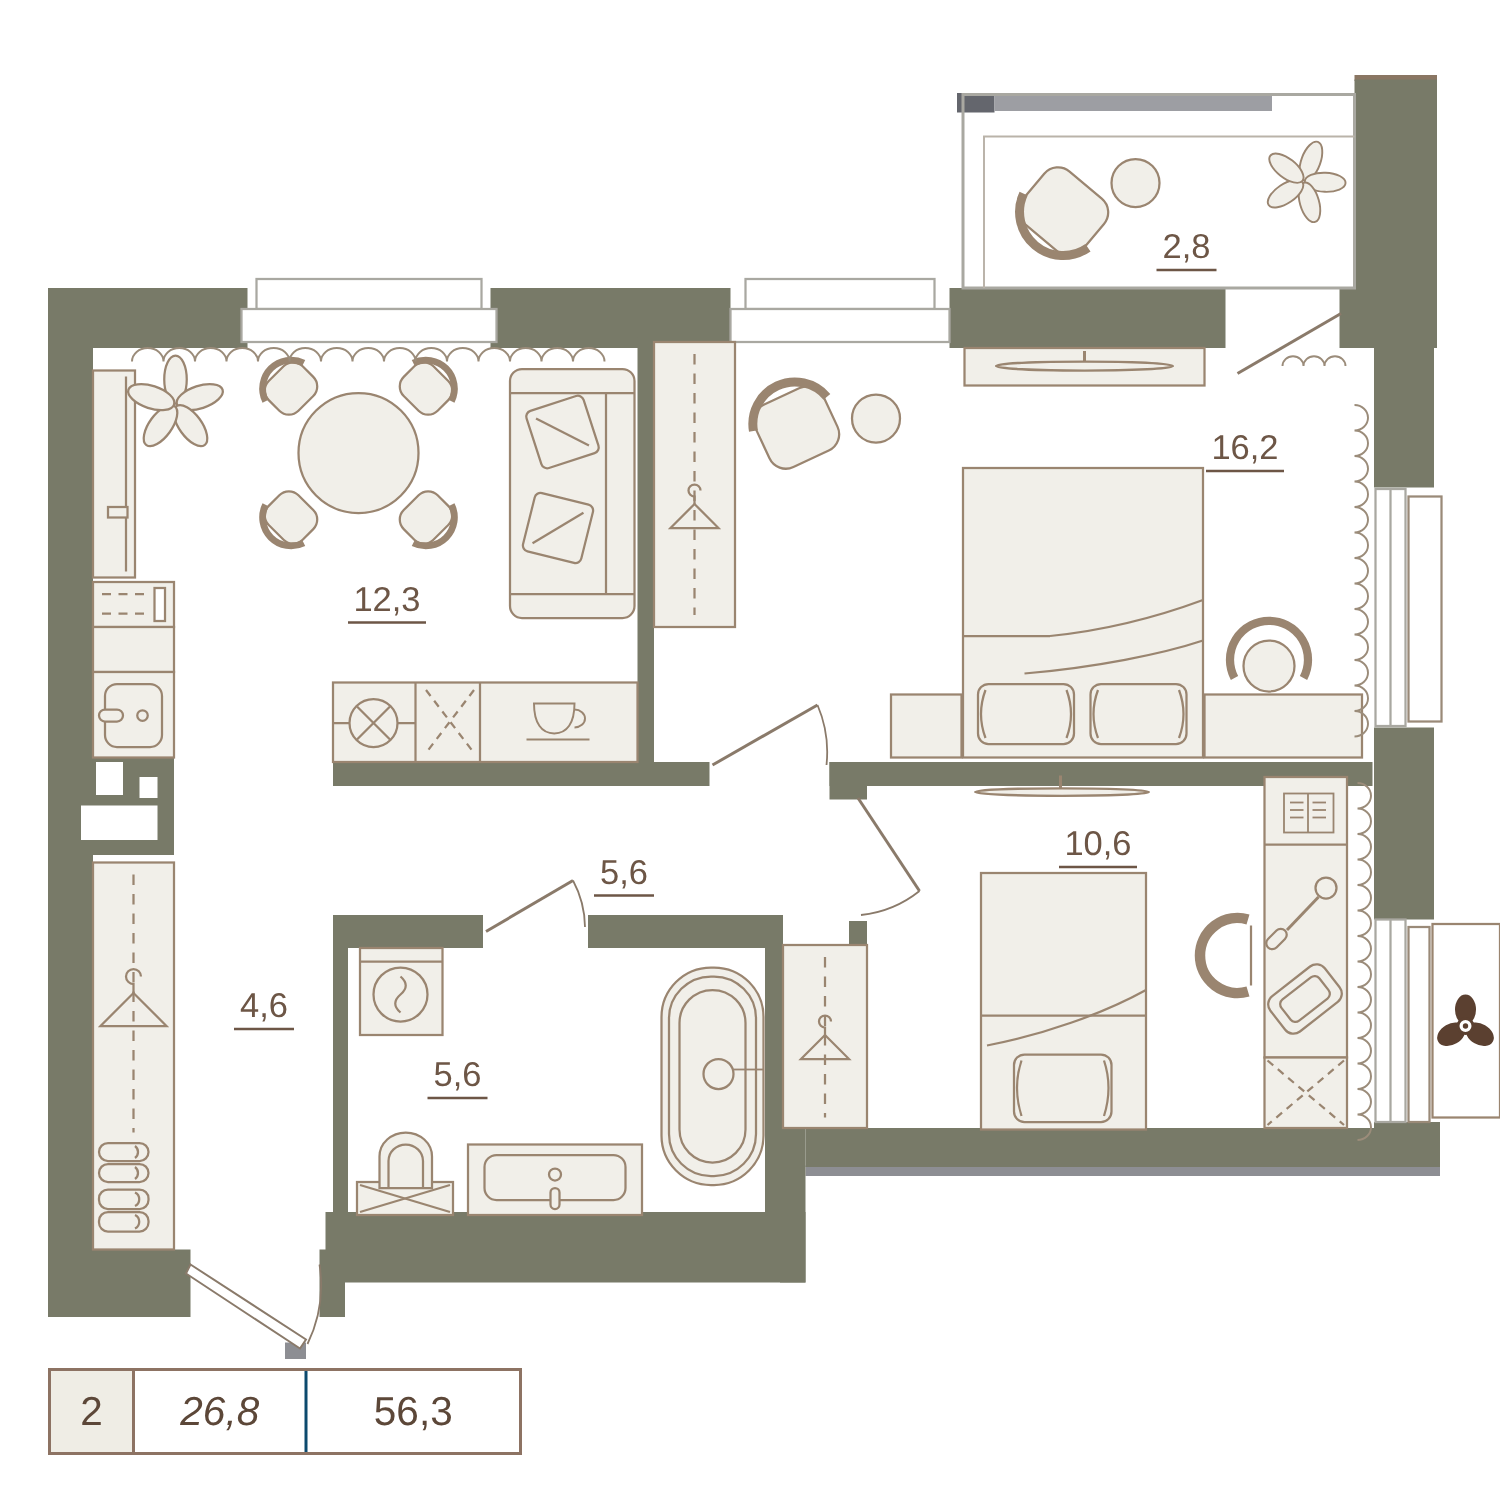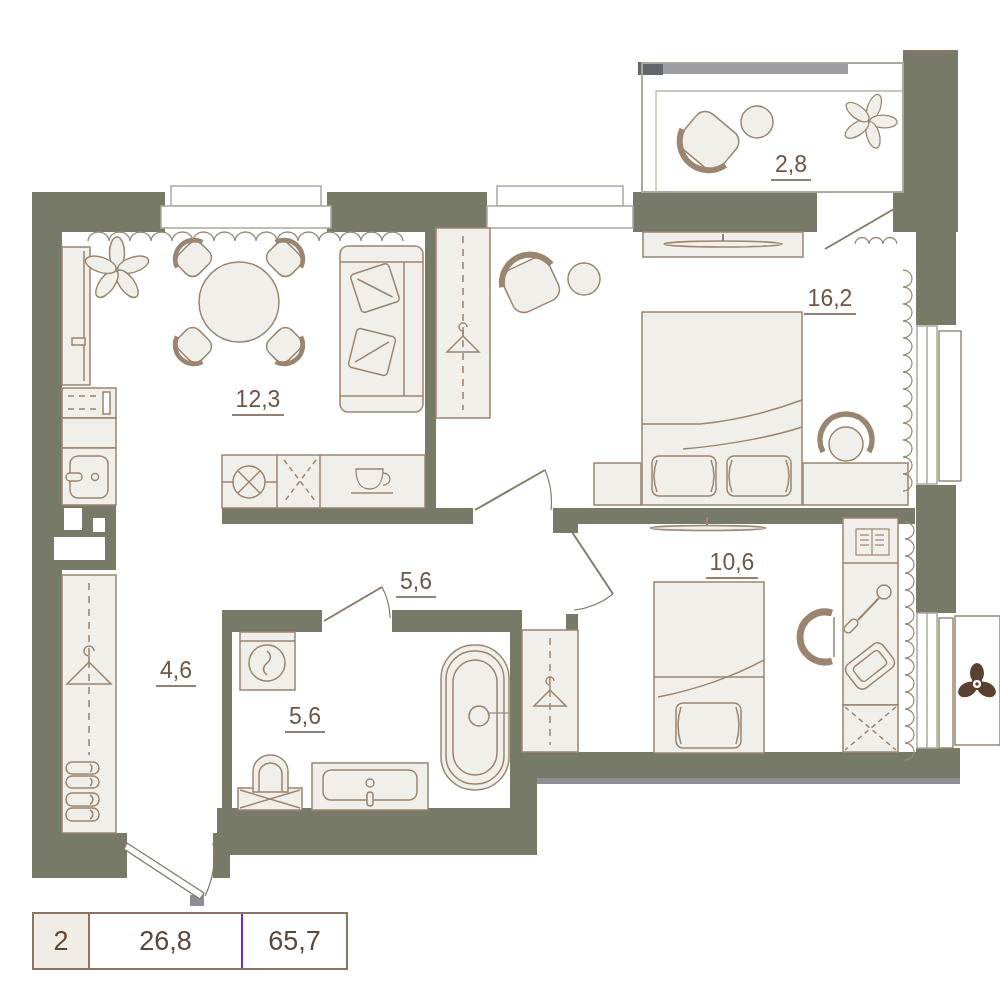--- a/index.html
+++ b/index.html
@@ -5,21 +5,21 @@
   html,body{margin:0;padding:0;background:#ffffff;}
   .stage{position:relative;width:1000px;height:1000px;background:#fff;overflow:hidden;
          font-family:"Liberation Sans",sans-serif;}
   svg{position:absolute;left:0;top:0;}
   .room-label{font-family:"Liberation Sans",sans-serif;font-size:23px;fill:#6d5646;}
   .legend{position:absolute;left:32px;top:912px;width:316px;height:58px;
           border:2px solid #8d7363;display:flex;box-sizing:border-box;background:#fff;}
   .legend .cell{display:flex;align-items:center;justify-content:center;
           font-size:27px;color:#5c4738;height:100%;box-sizing:border-box;}
   .legend .c1{width:56px;background:#efede5;border-right:2px solid #8d7363;}
-  .legend .c2{width:153px;border-right:2px solid #6d28d9;}
+  .legend .c2{width:115px;border-right:2px solid #0c4a6e;font-style:italic;}
   .legend .c3{flex:1;}
 </style>
 </head>
 <body>
 
 <div class="stage">
 <svg width="1000" height="1000" viewBox="0 0 1000 1000">
 
   <g fill="#8d8e93">
     <rect x="537" y="777" width="423" height="7"></rect>
@@ -390,15 +390,15 @@
     <text class="room-label" x="176" y="678" text-anchor="middle">4,6</text>
     <line x1="156" y1="686" x2="196" y2="686" stroke="#6d5646" stroke-width="1.6"></line>
     <text class="room-label" x="791" y="172" text-anchor="middle">2,8</text>
     <line x1="771" y1="180" x2="811" y2="180" stroke="#6d5646" stroke-width="1.6"></line>
   </g>
 </svg>
 
   <div class="legend">
     <div class="cell c1">2</div>
     <div class="cell c2">26,8</div>
-    <div class="cell c3">65,7</div>
+    <div class="cell c3">56,3</div>
   </div>
 </div>
 
 </body></html>

